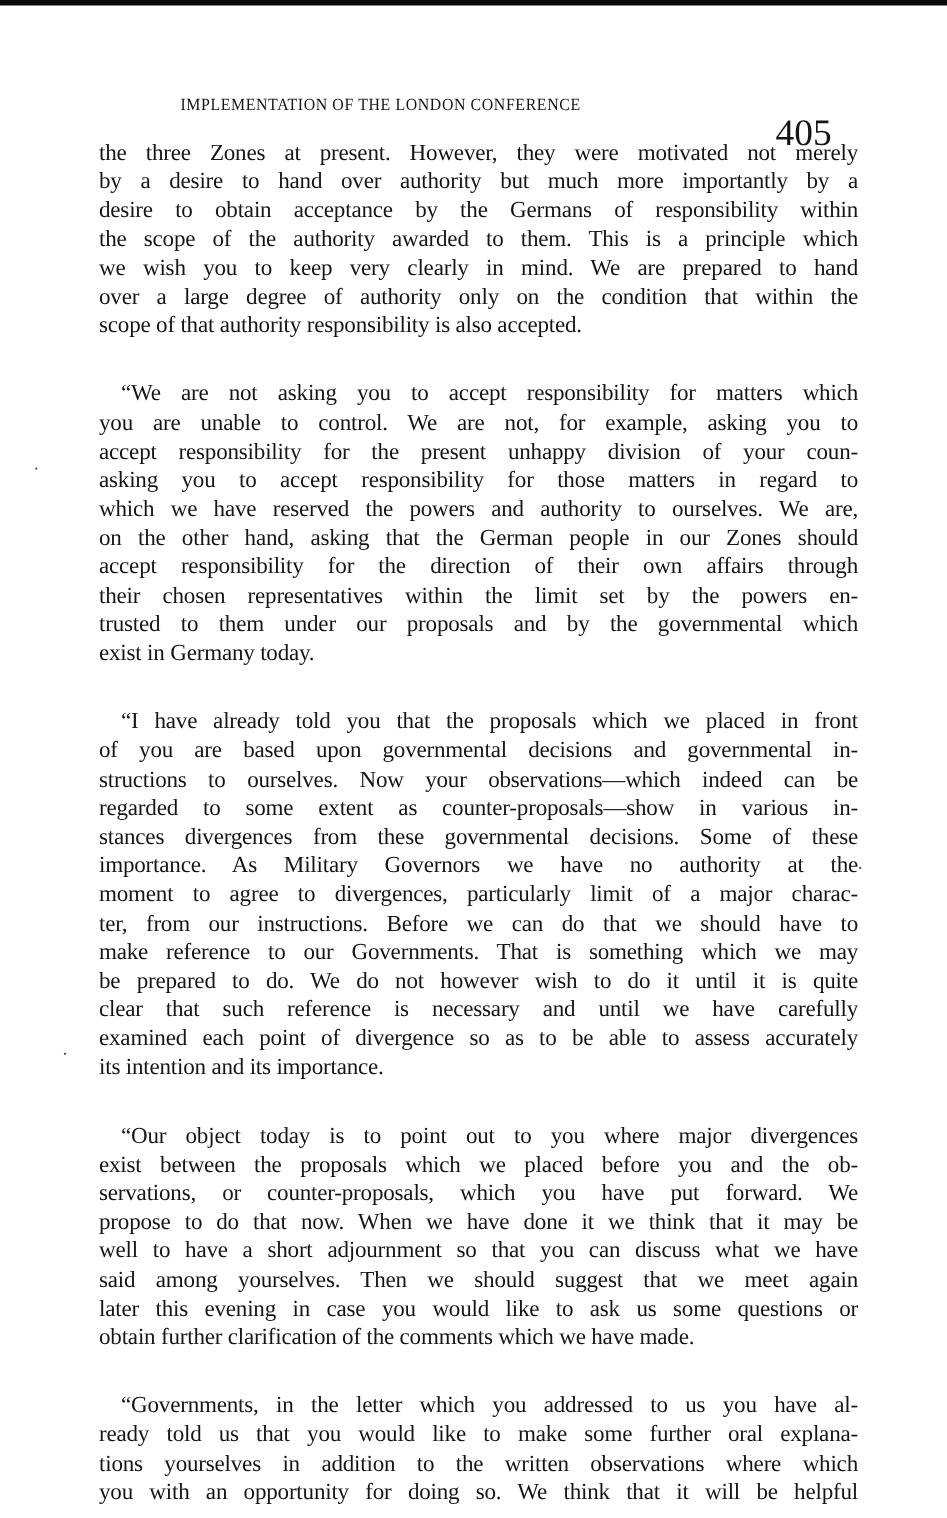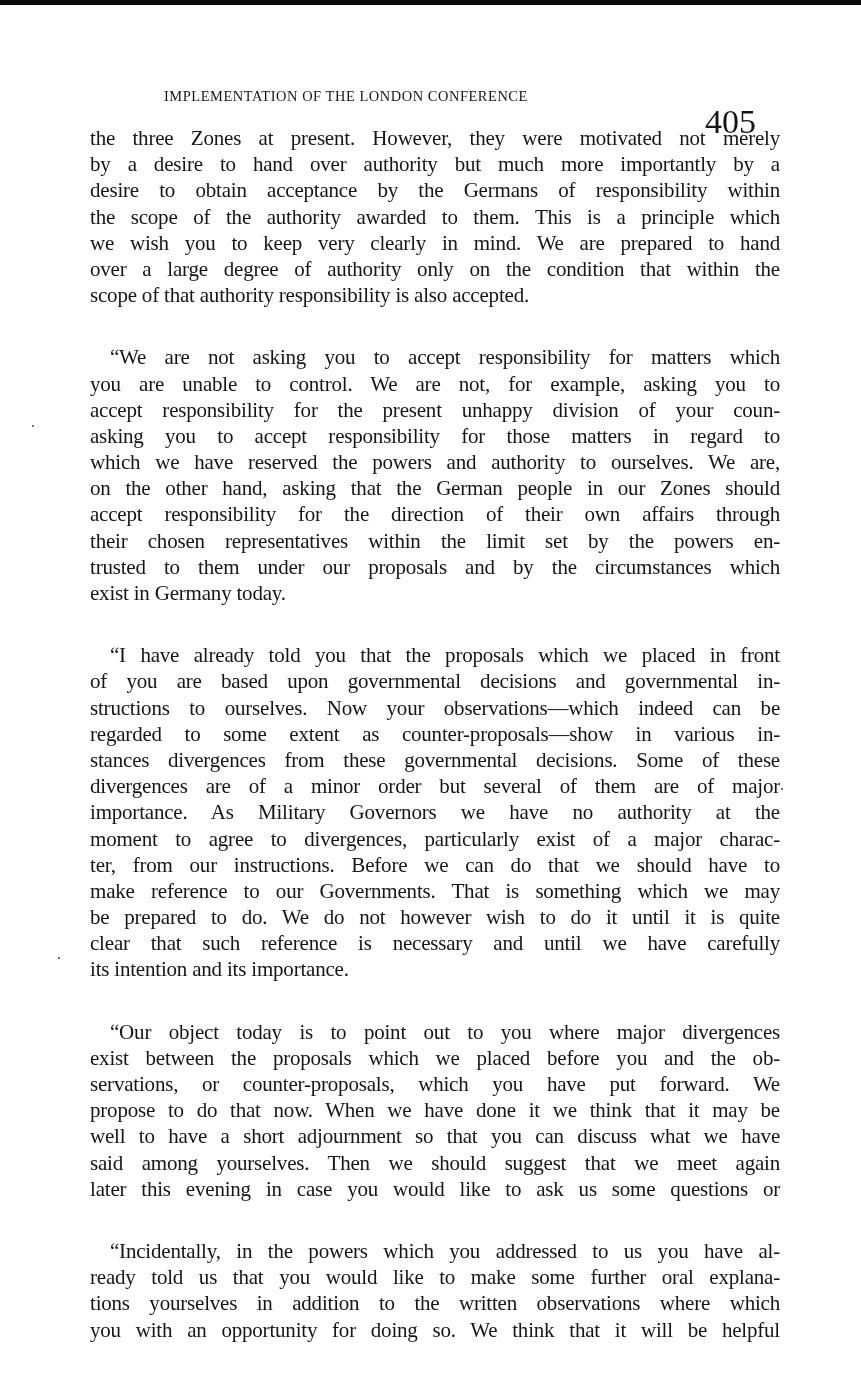--- a/index.html
+++ b/index.html
@@ -74,52 +74,53 @@
 
   <div>
     <span class="line indent">“We are not asking you to accept responsibility for matters which</span>
     <span class="line">you are unable to control. We are not, for example, asking you to</span>
     <span class="line">accept responsibility for the present unhappy division of your coun-</span>
     <span class="line">asking you to accept responsibility for those matters in regard to</span>
     <span class="line">which we have reserved the powers and authority to ourselves. We are,</span>
     <span class="line">on the other hand, asking that the German people in our Zones should</span>
     <span class="line">accept responsibility for the direction of their own affairs through</span>
     <span class="line">their chosen representatives within the limit set by the powers en-</span>
-    <span class="line">trusted to them under our proposals and by the circumstances which</span>
+    <span class="line">trusted to them under our proposals and by the governmental which</span>
     <span class="line last">exist in Germany today.</span>
   </div>
 
   <div>
     <span class="line indent">“I have already told you that the proposals which we placed in front</span>
     <span class="line">of you are based upon governmental decisions and governmental in-</span>
     <span class="line">structions to ourselves. Now your observations—which indeed can be</span>
     <span class="line">regarded to some extent as counter-proposals—show in various in-</span>
     <span class="line">stances divergences from these governmental decisions. Some of these</span>
-    <span class="line">divergences are of a minor order but several of them are of major</span>
     <span class="line">importance. As Military Governors we have no authority at the</span>
-    <span class="line">moment to agree to divergences, particularly exist of a major charac-</span>
+    <span class="line">moment to agree to divergences, particularly limit of a major charac-</span>
     <span class="line">ter, from our instructions. Before we can do that we should have to</span>
     <span class="line">make reference to our Governments. That is something which we may</span>
     <span class="line">be prepared to do. We do not however wish to do it until it is quite</span>
     <span class="line">clear that such reference is necessary and until we have carefully</span>
+    <span class="line">examined each point of divergence so as to be able to assess accurately</span>
     <span class="line last">its intention and its importance.</span>
   </div>
 
   <div>
     <span class="line indent">“Our object today is to point out to you where major divergences</span>
     <span class="line">exist between the proposals which we placed before you and the ob-</span>
     <span class="line">servations, or counter-proposals, which you have put forward. We</span>
     <span class="line">propose to do that now. When we have done it we think that it may be</span>
     <span class="line">well to have a short adjournment so that you can discuss what we have</span>
     <span class="line">said among yourselves. Then we should suggest that we meet again</span>
     <span class="line">later this evening in case you would like to ask us some questions or</span>
+    <span class="line last">obtain further clarification of the comments which we have made.</span>
   </div>
 
   <div>
-    <span class="line indent">“Incidentally, in the powers which you addressed to us you have al-</span>
+    <span class="line indent">“Governments, in the letter which you addressed to us you have al-</span>
     <span class="line">ready told us that you would like to make some further oral explana-</span>
     <span class="line">tions yourselves in addition to the written observations where which</span>
     <span class="line">you with an opportunity for doing so. We think that it will be helpful</span>
   </div>
 </div>
 
 <div class="specks">
   <span style="left:32px; top:425px;"></span>
   <span style="left:58px; top:957px;"></span>
   <span style="left:781px; top:788px;"></span>

